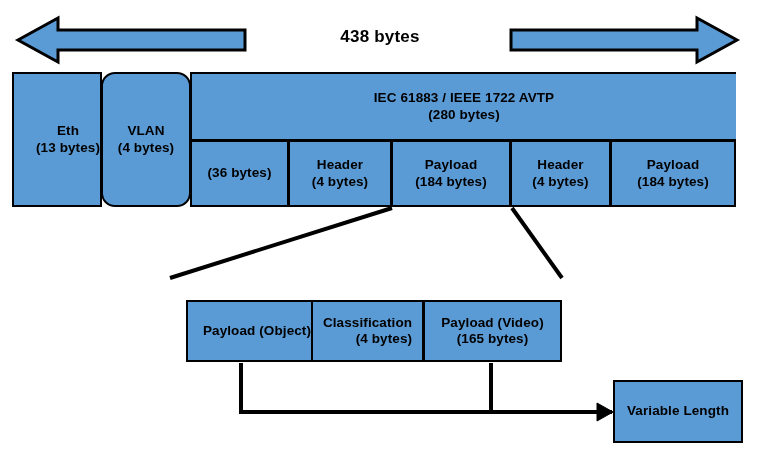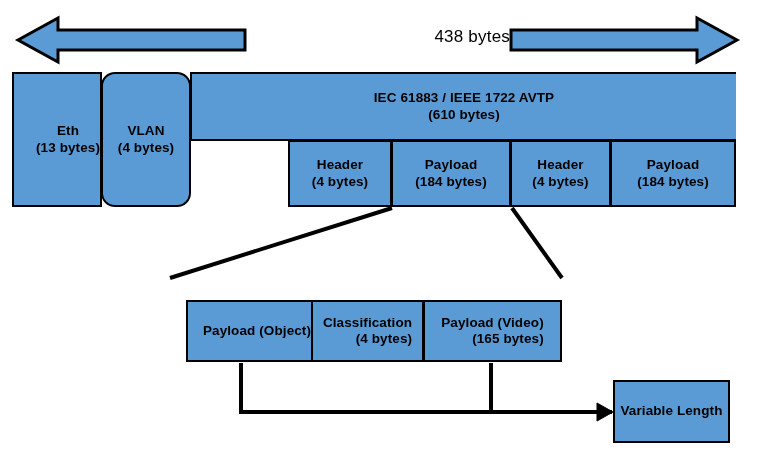--- a/index.html
+++ b/index.html
@@ -42,23 +42,23 @@
   }
   .box span { display: block; }
   .no-right { border-right-width: 0; }
 
   
   #scale-label {
     position: absolute;
     left: 250px;
     top: 27px;
     width: 260px;
-    text-align: right;
+    text-align: center;
     font-size: 17px;
-    font-weight: normal;
+    font-weight: bold;
     color: #000000;
     letter-spacing: 0.2px;
   }
 
   
   #main-row { position: absolute; left: 12px; top: 72px; width: 724px; height: 135px; }
 
   .cell-eth   { left: 0px;   top: 0px;  width: 90px;  height: 135px; justify-content: flex-end; }
   .cell-vlan  { left: 89px;  top: 0px;  width: 90px;  height: 135px; border-radius: 14px; }
 
@@ -67,25 +67,25 @@
   .sub-36     { left: 178px; top: 68px; width: 99px;  height: 67px; }
   .sub-h1     { left: 276px; top: 68px; width: 104px; height: 67px; }
   .sub-p1     { left: 379px; top: 68px; width: 120px; height: 67px; }
   .sub-h2     { left: 498px; top: 68px; width: 101px; height: 67px; }
   .sub-p2     { left: 598px; top: 68px; width: 126px; height: 67px; }
 
   
   #detail-row { position: absolute; left: 170px; top: 300px; width: 392px; height: 62px; }
   .det-obj    { left: 0px;   top: 0px; width: 142px; height: 62px; margin-left: 16px; }
   .det-class  { left: 141px; top: 0px; width: 113px; height: 62px; text-align: right; }
-  .det-video  { left: 253px; top: 0px; width: 139px; height: 62px; text-align: right; }
+  .det-video  { left: 253px; top: 0px; width: 139px; height: 62px; }
 
   
   #var-box {
-    left: 613px; top: 380px; width: 117px; height: 63px;
+    left: 613px; top: 380px; width: 130px; height: 63px;
     font-size: 13.5px;
     text-align: center;
   }
 </style>
 </head>
 <body>
 
 <div id="diagram">
 
   <svg class="svg-layer" viewBox="0 0 776 460">
@@ -116,24 +116,29 @@
     <div class="box cell-vlan">
       <div>
         <span>VLAN</span>
         <span>(4 bytes)</span>
       </div>
     </div>
 
     <div class="box cell-avtp no-right">
       <div>
         <span>IEC 61883 / IEEE 1722 AVTP</span>
-        <span>(610 bytes)</span>
+        <span>(280 bytes)</span>
       </div>
     </div>
 
+    <div class="box sub-36">
+      <div>
+        <span>(36 bytes)</span>
+      </div>
+    </div>
 
     <div class="box sub-h1">
       <div>
         <span>Header</span>
         <span>(4 bytes)</span>
       </div>
     </div>
 
     <div class="box sub-p1">
       <div>

